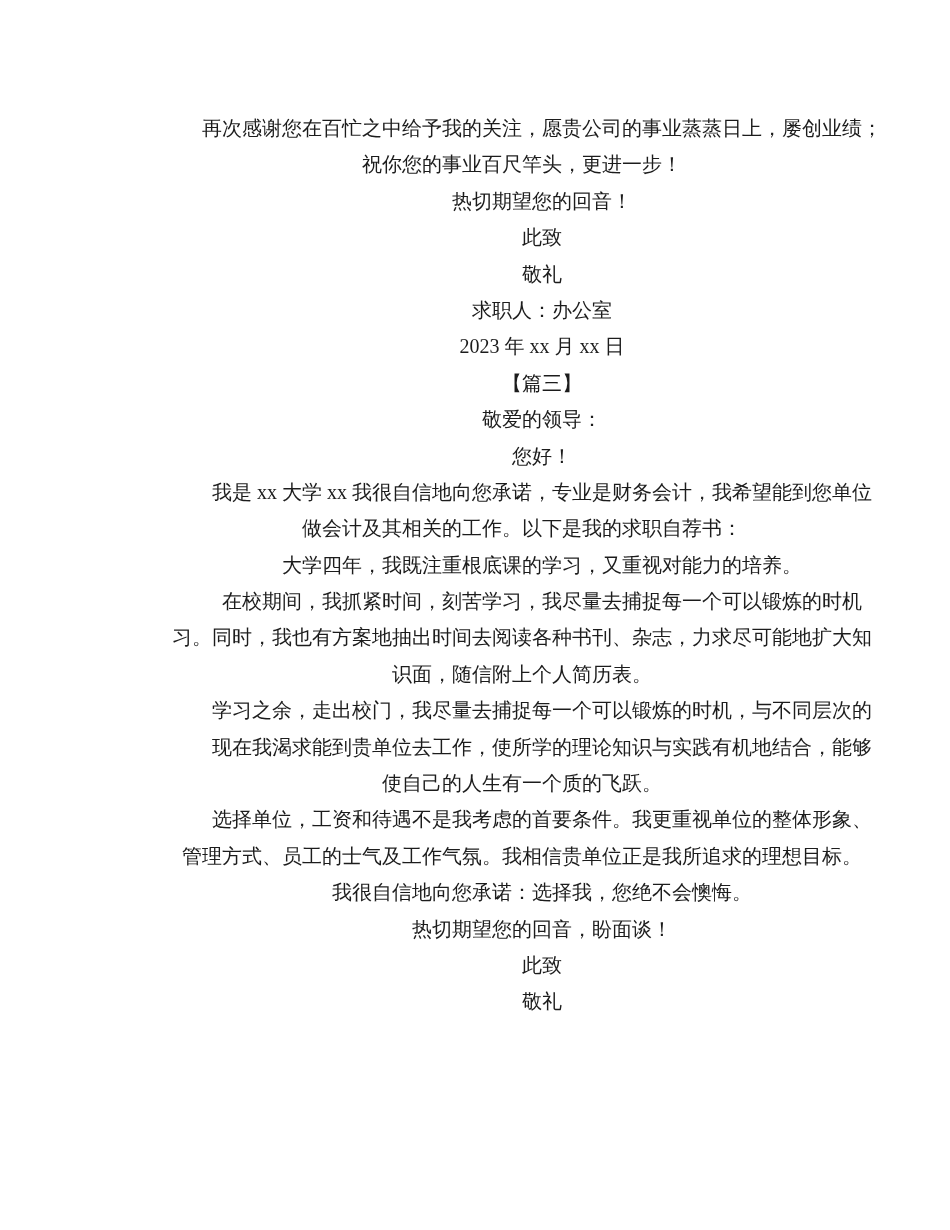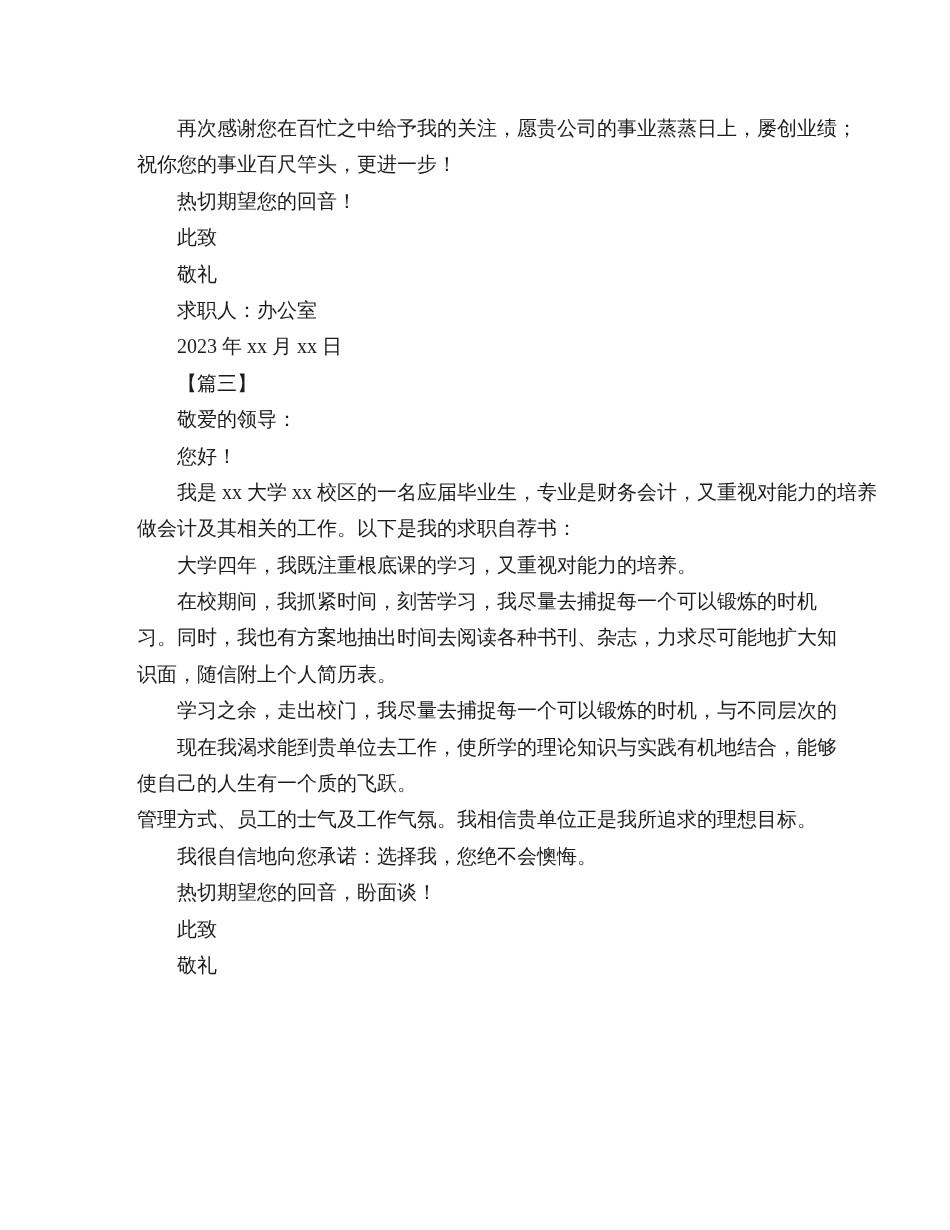--- a/index.html
+++ b/index.html
@@ -6,20 +6,21 @@
     margin: 0;
     padding: 0;
     background: #ffffff;
   }
   .page {
     position: relative;
     width: 950px;
     height: 1230px;
     background: #ffffff;
     overflow: hidden;
+    text-align: center;
   }
   .content {
     position: absolute;
     left: 137px;
     top: 110px;
     width: 770px;
     font-family: "Liberation Serif", "DejaVu Serif", serif;
     font-size: 20px;
     line-height: 36.4px;
     color: #1c1c1c;
@@ -42,28 +43,29 @@
   <div class="line indent">再次感谢您在百忙之中给予我的关注，愿贵公司的事业蒸蒸日上，屡创业绩；</div>
       <div class="line">祝你您的事业百尺竿头，更进一步！</div>
       <div class="line indent">热切期望您的回音！</div>
       <div class="line indent">此致</div>
       <div class="line indent">敬礼</div>
       <div class="line indent">求职人：办公室</div>
       <div class="line indent">2023 年 xx 月 xx 日</div>
       <div class="line indent">【篇三】</div>
       <div class="line indent">敬爱的领导：</div>
       <div class="line indent">您好！</div>
-      <div class="line indent">我是 xx 大学 xx 校区的一名应届毕业生，专业是财务会计，又重视对能力的培养</div>
+      <div class="line indent">我是 xx 大学 xx 我很自信地向您承诺，专业是财务会计，我希望能到您单位</div>
       <div class="line">做会计及其相关的工作。以下是我的求职自荐书：</div>
       <div class="line indent">大学四年，我既注重根底课的学习，又重视对能力的培养。</div>
       <div class="line indent">在校期间，我抓紧时间，刻苦学习，我尽量去捕捉每一个可以锻炼的时机</div>
       <div class="line">习。同时，我也有方案地抽出时间去阅读各种书刊、杂志，力求尽可能地扩大知</div>
       <div class="line">识面，随信附上个人简历表。</div>
       <div class="line indent">学习之余，走出校门，我尽量去捕捉每一个可以锻炼的时机，与不同层次的</div>
       <div class="line indent">现在我渴求能到贵单位去工作，使所学的理论知识与实践有机地结合，能够</div>
       <div class="line">使自己的人生有一个质的飞跃。</div>
+      <div class="line indent">选择单位，工资和待遇不是我考虑的首要条件。我更重视单位的整体形象、</div>
       <div class="line">管理方式、员工的士气及工作气氛。我相信贵单位正是我所追求的理想目标。</div>
       <div class="line indent">我很自信地向您承诺：选择我，您绝不会懊悔。</div>
       <div class="line indent">热切期望您的回音，盼面谈！</div>
       <div class="line indent">此致</div>
       <div class="line indent">敬礼</div>
     </div>
 </div>
 
 </body></html>

